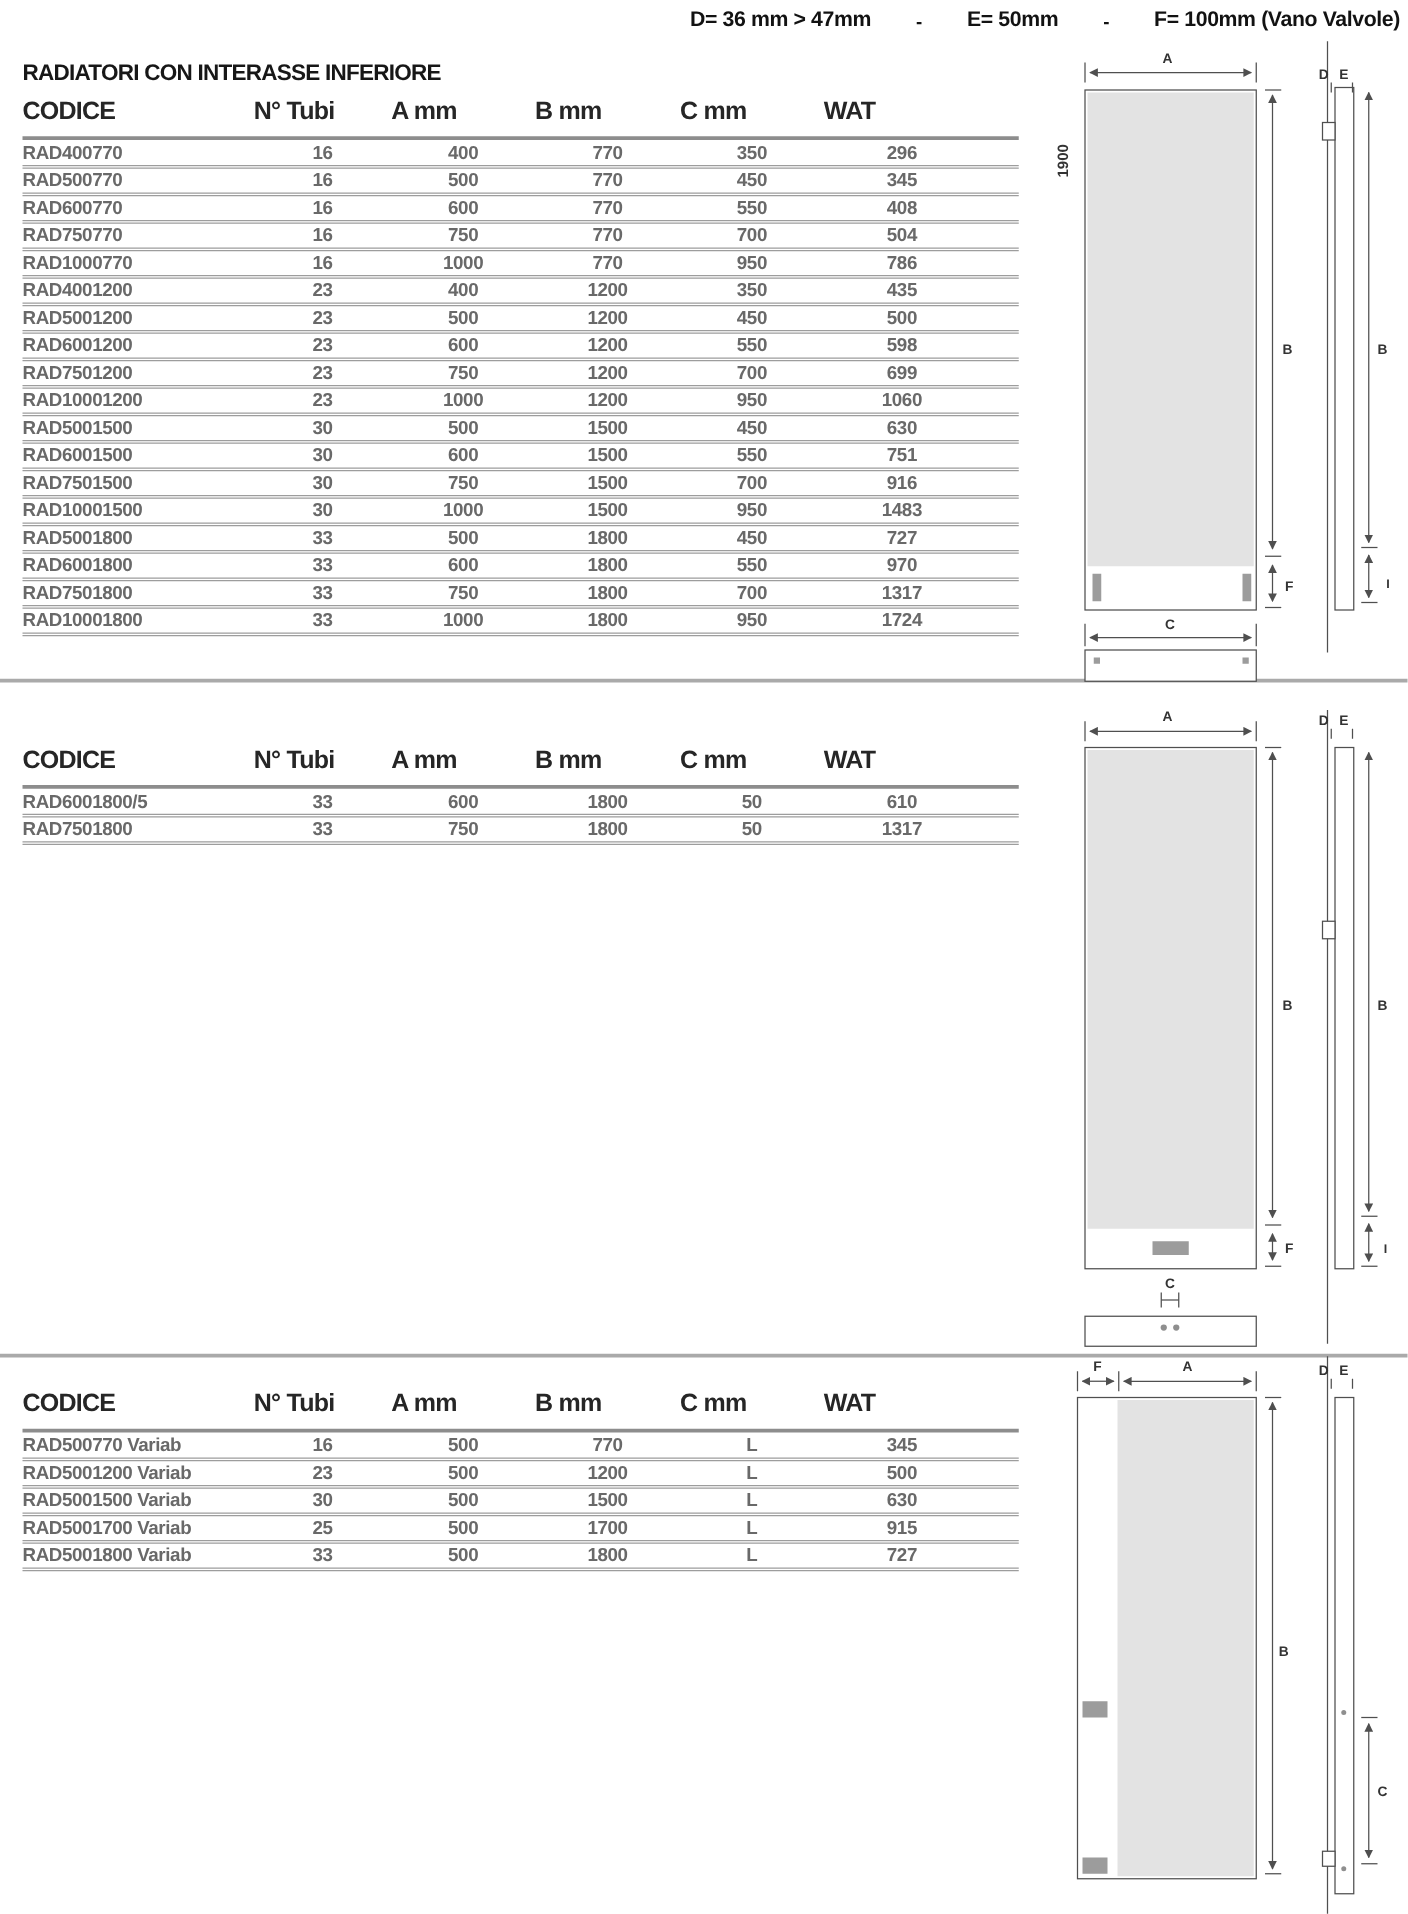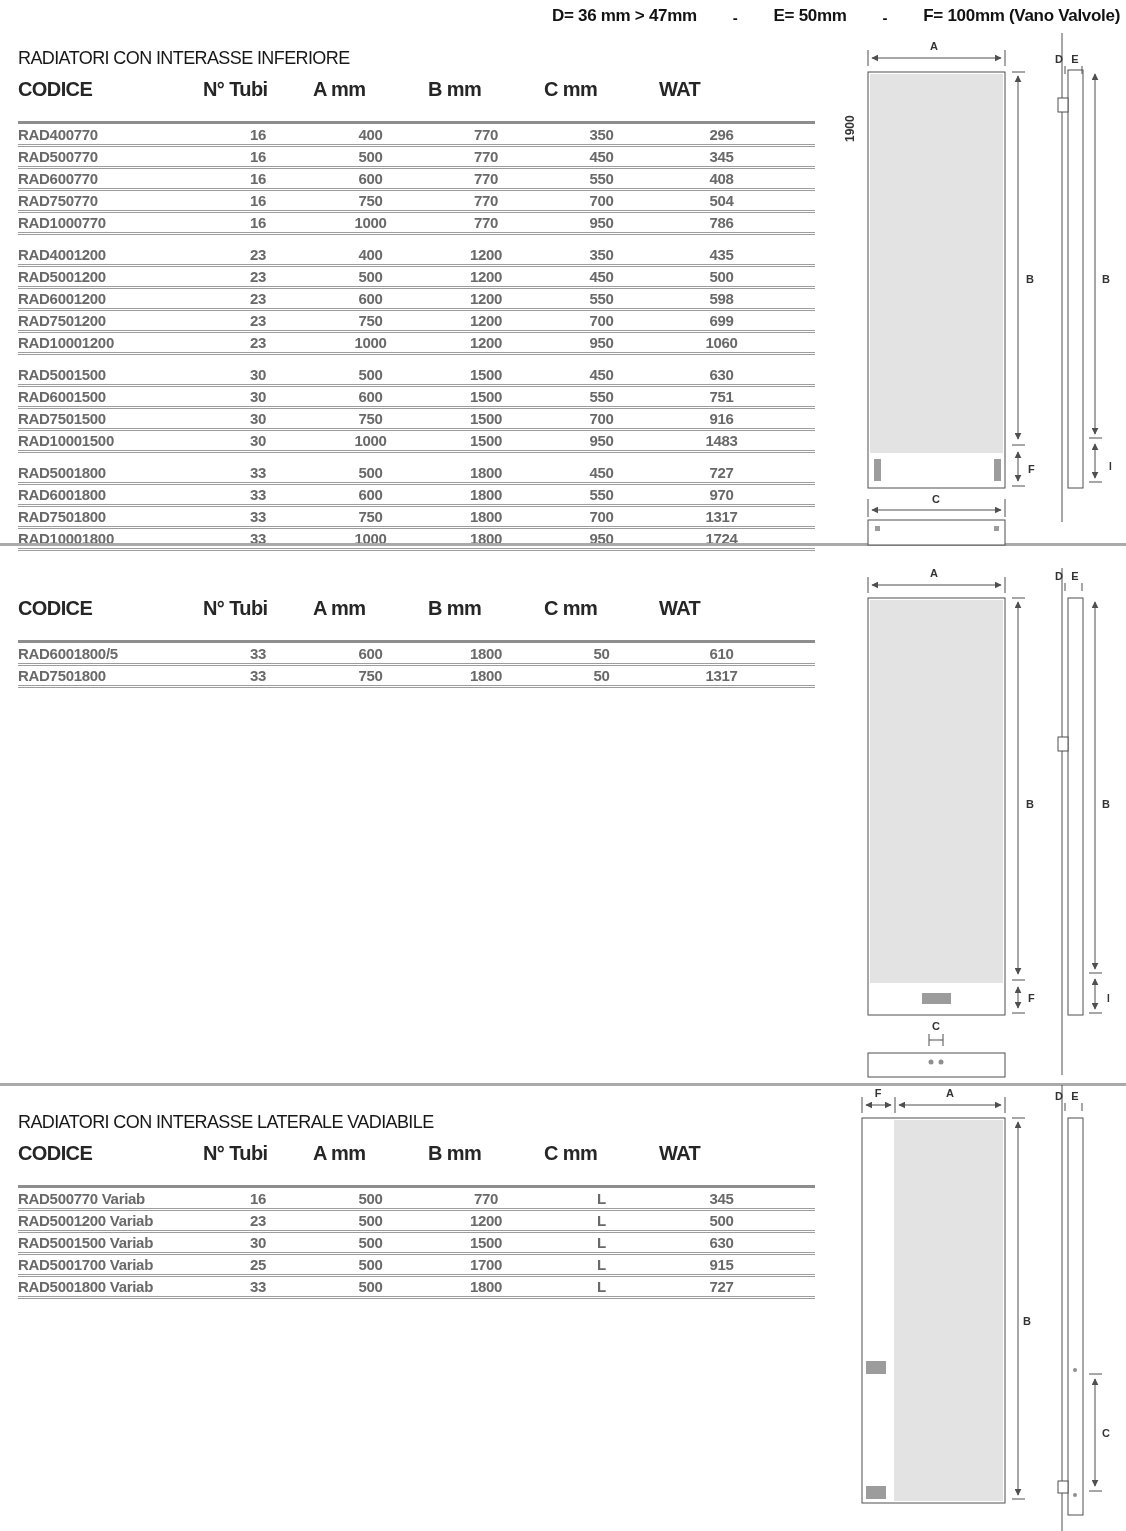--- a/index.html
+++ b/index.html
@@ -10,33 +10,33 @@
   
   .dim-note {
     position:absolute; top:6px; right:6px; display:flex; align-items:flex-end;
     font-weight:bold; font-size:17px; color:#121212; letter-spacing:-0.3px; white-space:nowrap;
   }
   .dim-note .sep { margin:0 36px; font-size:15px; font-weight:900; }
 
   
   .tbl { position:absolute; left:18px; width:797px; }
   .tbl .title {
-    margin:0 0 9px 0; font-size:18px; font-weight:400; color:#171717;
+    margin:0 0 9px 0; font-size:18px; font-weight:700; color:#171717;
     letter-spacing:-0.6px;
   }
   .thead {
     display:grid; grid-template-columns:185px 110px 115px 116px 115px 125px;
-    border-bottom:3px solid #8d8d8d; padding-bottom:20px;
+    border-bottom:3px solid #8d8d8d; padding-bottom:8px;
   }
   .th {
     font-size:20px; font-weight:bold; color:#262626; text-align:left; letter-spacing:-0.6px;
   }
   .th.c0 { text-align:left; }
   .tbody { margin-top:1px; }
-  .group { margin-bottom:10px; }
+  .group { }
   .row {
     display:grid; grid-template-columns:185px 110px 115px 116px 115px 125px;
     border-bottom:3px double #9d9d9d; height:19px; align-items:end;
   }
   .td {
     font-size:15px; font-weight:bold; color:#696969; text-align:center;
     line-height:18px; letter-spacing:-0.3px; white-space:nowrap;
   }
   .td.c0 { text-align:left; }
 
@@ -260,21 +260,20 @@
           <span class="td c4">50</span>
           <span class="td c5">1317</span>
         </div>
       </div>
     </div>
 </section>
 
 <div class="divider" style="top:1083px"></div>
 
 <section class="tbl" style="top:1112px">
-  <h2 class="title">RADIATORI CON INTERASSE LATERALE VADIABILE</h2>
   <div class="thead">
       <span class="th c0">CODICE</span>
       <span class="th c1">N° Tubi</span>
       <span class="th c2">A mm</span>
       <span class="th c3">B mm</span>
       <span class="th c4">C mm</span>
       <span class="th c5">WAT</span>
     </div>
   <div class="tbody">
       <div class="group">

